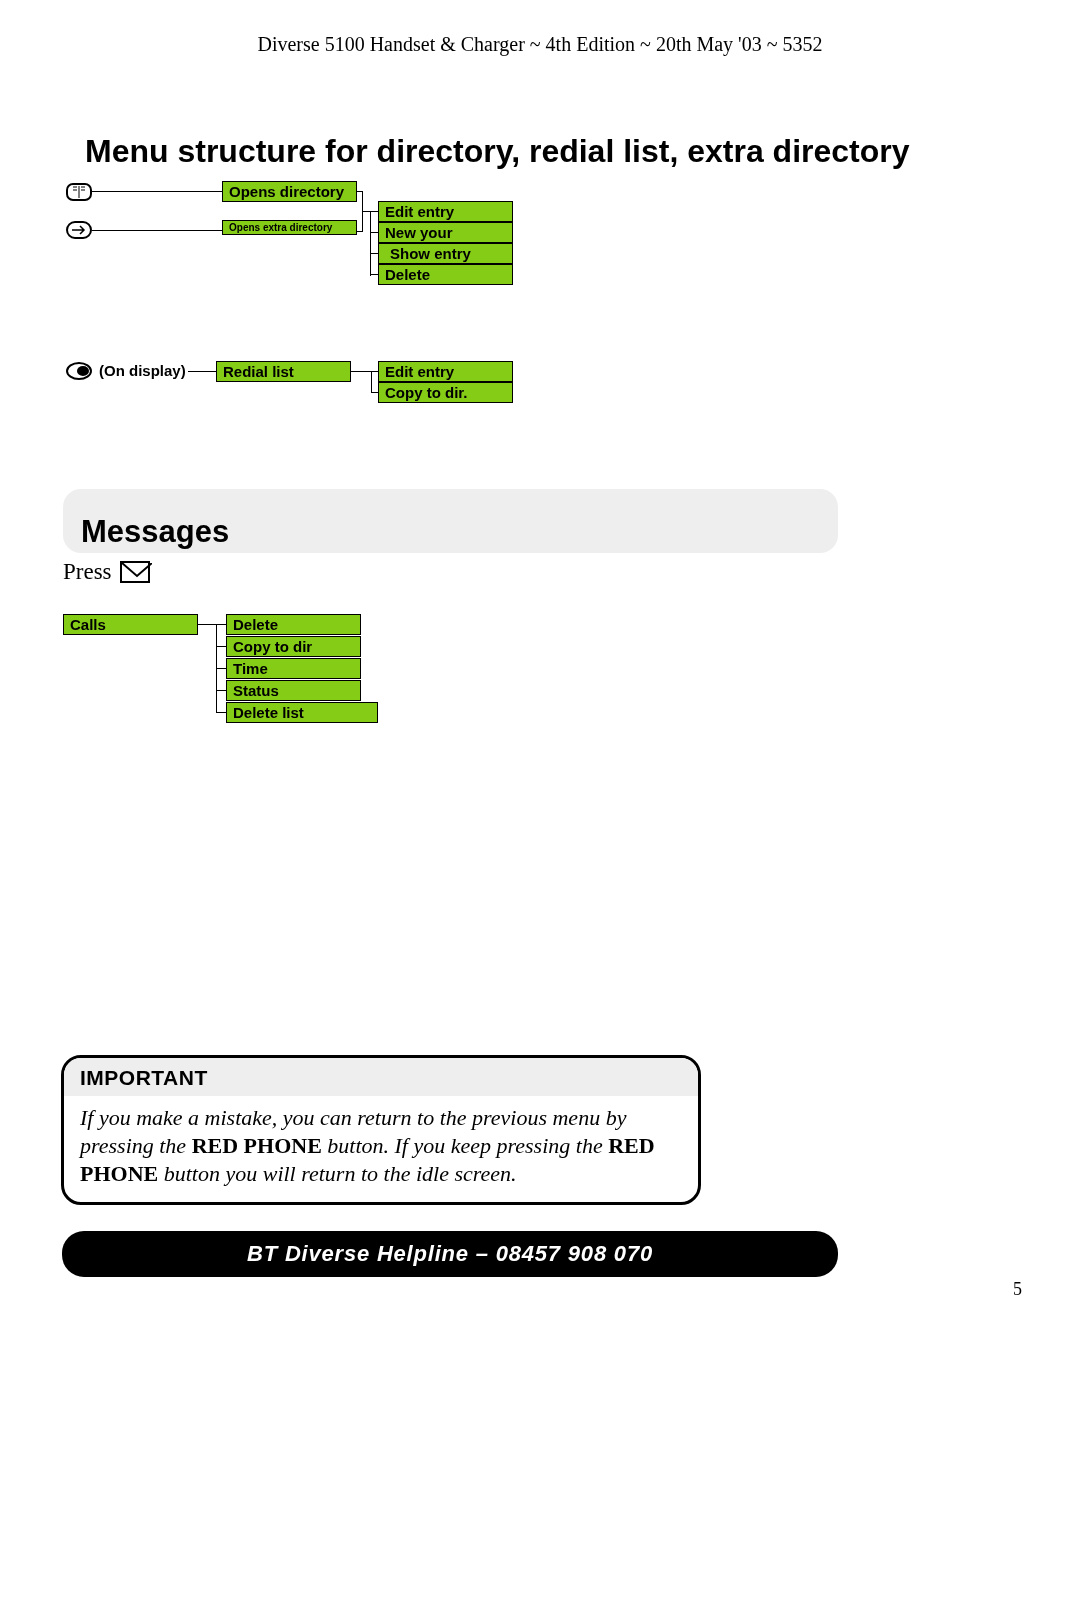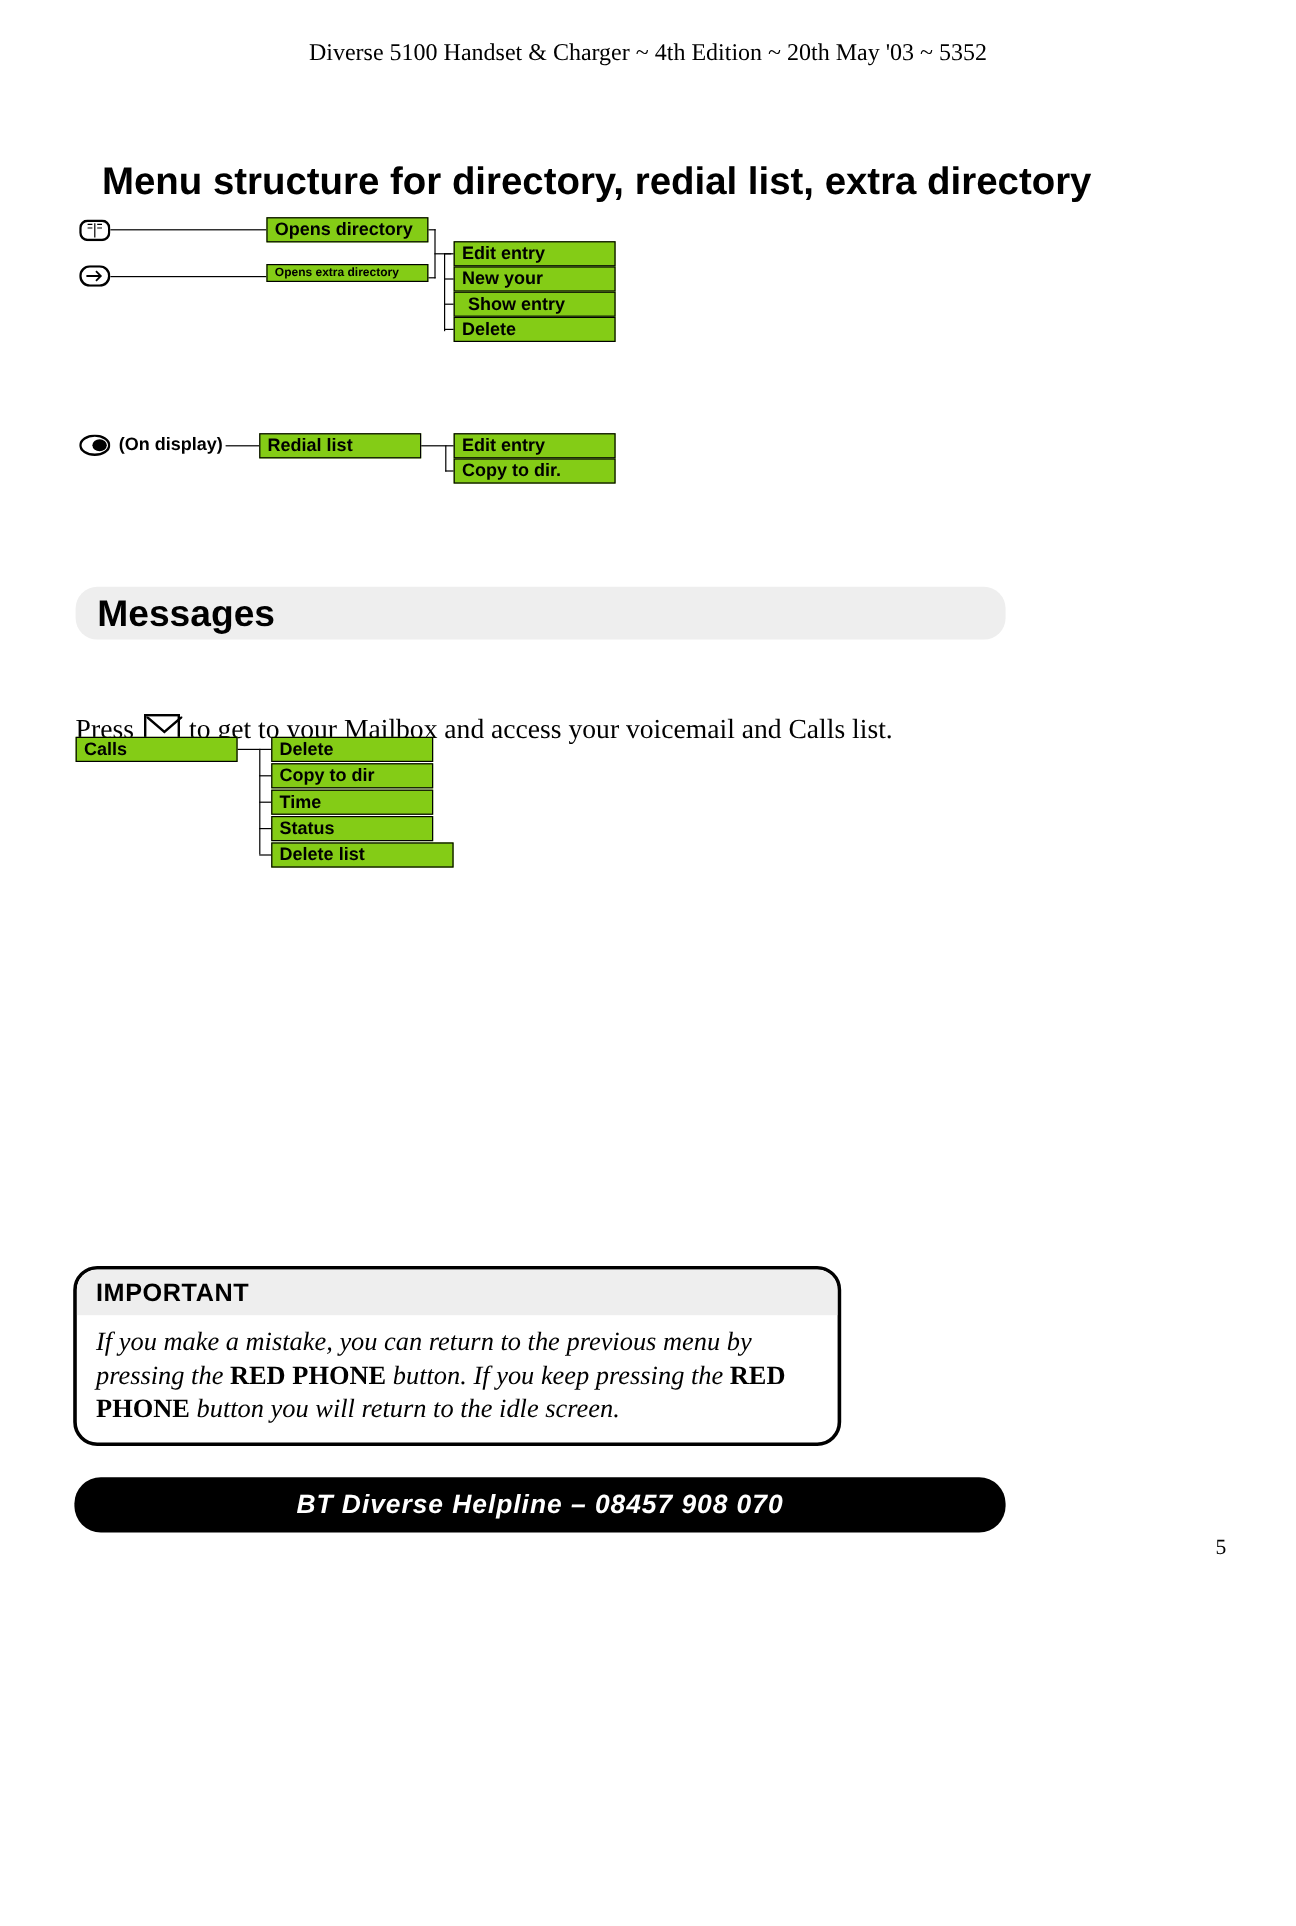--- a/index.html
+++ b/index.html
@@ -47,32 +47,31 @@
   
   .messages-bar {
     position: absolute;
     left: 63px;
     top: 489px;
     width: 775px;
     background: #eee;
     border-radius: 18px;
     padding: 5px 18px 3px;
   }
-  .messages-bar h2 { font-size: 31px; font-weight: 900; }
+  .messages-bar h2 { font-size: 31px; font-weight: 900; margin-top: 20px; }
 
   .press-line {
     position: absolute;
     left: 63px;
     top: 559px;
     font-family: Georgia, 'Times New Roman', serif;
     font-size: 23px;
     display: flex;
-    align-items: flex-start;
+    align-items: center;
     gap: 8px;
-    margin-top: 36px;
   }
   .env-inline {
     display: inline-block;
     width: 30px; height: 22px;
     border: 2px solid #000;
     position: relative;
   }
   .env-inline svg { position:absolute; left:0; top:0; }
 
   
@@ -196,21 +195,20 @@
   <h2>Messages</h2>
 </div>
 
 <div class="press-line">
   <span>Press</span>
   <span class="env-inline">
     <svg width="30" height="22" viewBox="0 0 30 22">
         <path d="M0 0 L15 13 L30 0" stroke="#000" stroke-width="2" fill="none"></path>
       </svg>
   </span>
-  <span>to get to your Mailbox and access your voicemail and Calls list.</span>
 </div>
 
 <div class="mbox" style="left:63px; top:614px; width:135px;">Calls</div>
 <div class="hline" style="left:198px; top:624px; width:18px;"></div>
 <div class="vline" style="left:216px; top:624px; height:88px;"></div>
 
 <div class="mbox" style="left:226px; top:614px; width:135px;">Delete</div>
 <div class="hline" style="left:216px; top:624px; width:10px;"></div>
 
 <div class="mbox" style="left:226px; top:636px; width:135px;">Copy to dir</div>

